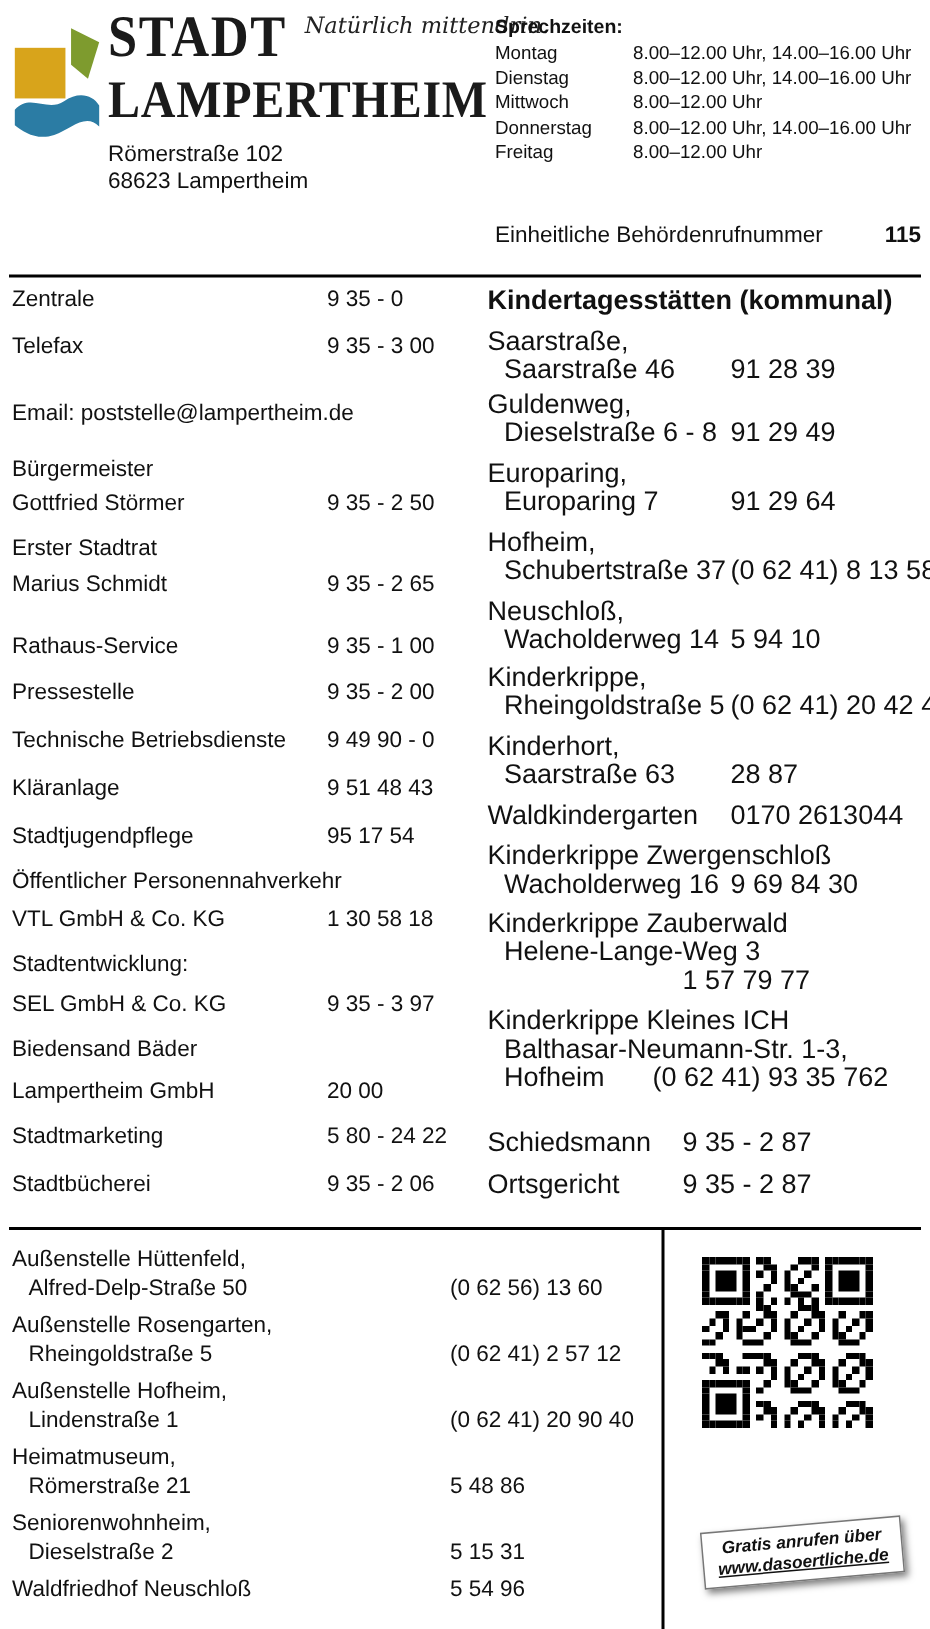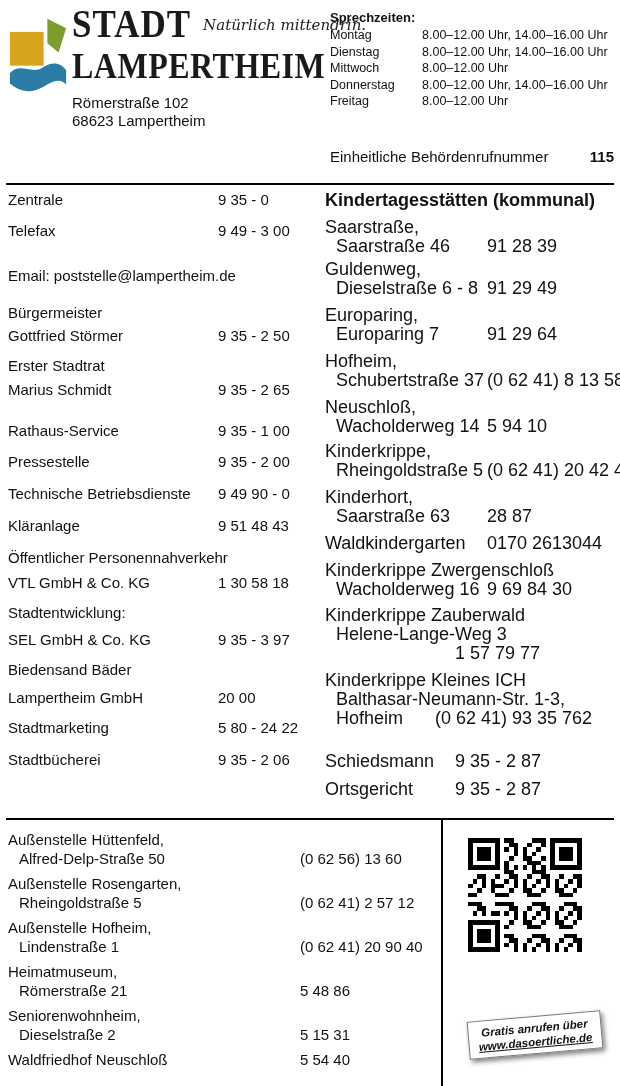--- a/index.html
+++ b/index.html
@@ -8,21 +8,21 @@
         font-family:"Liberation Sans",sans-serif;color:#111;overflow:hidden;margin:0 auto}
 
   
   .hr{position:absolute;left:6px;right:6px;height:2px;background:#000}
   .hr1{top:183px}.hr2{top:818px}
   .vline{position:absolute;left:441px;top:820px;bottom:0;width:2px;background:#000}
 
   
   .logo-mark{position:absolute;left:8px;top:12px}
   .logo-text{position:absolute;left:72px;top:8px;white-space:nowrap}
-  .row1{display:flex;align-items:center;gap:12px}
+  .row1{display:flex;align-items:flex-start;gap:12px}
   .stadt{font-family:"Liberation Serif",serif;font-weight:bold;font-size:35px;line-height:38px;
          display:inline-block;transform:scaleY(1.12);transform-origin:bottom left;letter-spacing:1px;color:#1a1a1a}
   .tagline{font-family:"DejaVu Serif",serif;font-style:italic;font-size:15px;padding-bottom:4px;color:#222}
   .lam{font-family:"Liberation Serif",serif;font-weight:bold;font-size:32px;line-height:36px;
        display:inline-block;transform:scaleY(1.1);transform-origin:top left;letter-spacing:.5px;color:#1a1a1a}
   .address{margin-top:12px;font-size:15px;line-height:18px}
 
   .hours{position:absolute;left:330px;top:10px;width:284px;font-size:12.5px}
   .hours-title{font-weight:bold;margin-bottom:2px;font-size:13px}
   .hrow{display:flex;line-height:16.5px}
@@ -114,21 +114,21 @@
 
   <div class="hr hr1"></div>
 
   <section class="col-left">
     <div class="row b" style="margin-bottom:11px">
       <span>Zentrale</span>
       <span class="num">9 35 - 0</span>
     </div>
     <div class="row" style="margin-bottom:25px">
       <span>Telefax</span>
-      <span class="num">9 49 - 3 00</span>
+      <span class="num">9 35 - 3 00</span>
     </div>
     <div class="row" style="margin-bottom:17px">
       <span>Email: poststelle@lampertheim.de</span>
     </div>
     <div class="row b" style="margin-bottom:3px">
       <span>Bürgermeister</span>
     </div>
     <div class="row b" style="margin-bottom:10px">
       <span>Gottfried Störmer</span>
       <span class="num">9 35 - 2 50</span>
@@ -148,20 +148,24 @@
       <span>Pressestelle</span>
       <span class="num">9 35 - 2 00</span>
     </div>
     <div class="row" style="margin-bottom:12px">
       <span>Technische Betriebsdienste</span>
       <span class="num">9 49 90 - 0</span>
     </div>
     <div class="row" style="margin-bottom:12px">
       <span>Kläranlage</span>
       <span class="num">9 51 48 43</span>
+    </div>
+    <div class="row" style="margin-bottom:10px">
+      <span>Stadtjugendpflege</span>
+      <span class="num">95 17 54</span>
     </div>
     <div class="row" style="margin-bottom:5px">
       <span>Öffentlicher Personennahverkehr</span>
     </div>
     <div class="row" style="margin-bottom:10px">
       <span>VTL GmbH &amp; Co. KG</span>
       <span class="num">1 30 58 18</span>
     </div>
     <div class="row" style="margin-bottom:7px">
       <span>Stadtentwicklung:</span>
@@ -280,21 +284,21 @@
       <div class="l2">Römerstraße 21</div>
       <span class="num">5 48 86</span>
     </div>
     <div class="bentry">
       <div>Seniorenwohnheim,</div>
       <div class="l2">Dieselstraße 2</div>
       <span class="num">5 15 31</span>
     </div>
     <div class="bentry">
       <div>Waldfriedhof Neuschloß</div>
-      <span class="num">5 54 40</span>
+      <span class="num">5 54 96</span>
     </div>
   </section>
 
   <div class="qr-wrap" id="qr">
       <i style="grid-row:1;grid-column:1"></i>
       <i style="grid-row:1;grid-column:2"></i>
       <i style="grid-row:1;grid-column:3"></i>
       <i style="grid-row:1;grid-column:4"></i>
       <i style="grid-row:1;grid-column:5"></i>
       <i style="grid-row:1;grid-column:6"></i>

